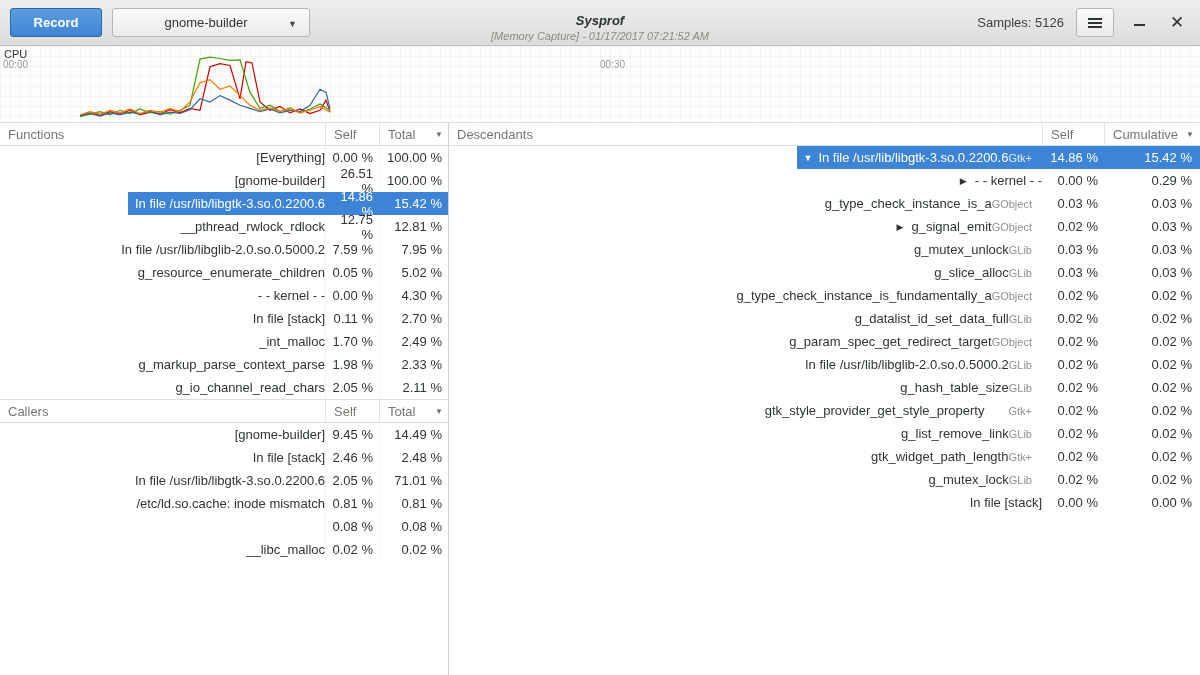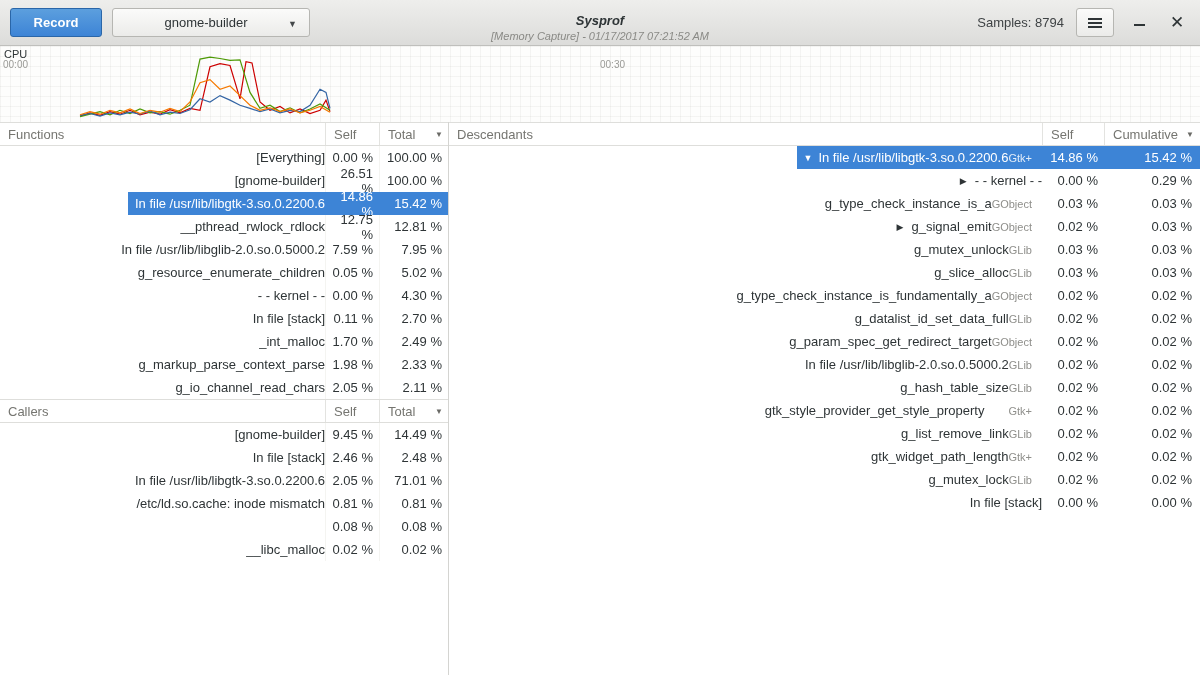--- a/index.html
+++ b/index.html
@@ -85,21 +85,21 @@
     <div class="btn record-btn">Record</div>
     <div class="btn proc-btn">
       <span>gnome-builder</span>
       <span class="caret">▼</span>
     </div>
     <div class="title-block">
       <div class="title">Sysprof</div>
       <div class="subtitle">[Memory Capture] - 01/17/2017 07:21:52 AM</div>
     </div>
     <div class="hb-right">
-      <span class="samples">Samples: 8794</span>
+      <span class="samples">Samples: 5126</span>
       <div class="btn menu-btn">
         <span class="hamburger"></span>
       </div>
       <div class="winctl">
         <span class="min-glyph"></span>
       </div>
       <div class="winctl">
         <span class="close-glyph">✕</span>
       </div>
     </div>

